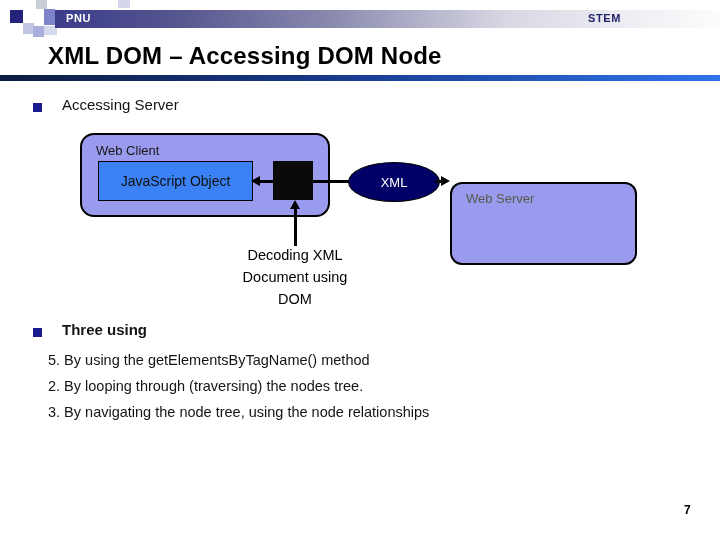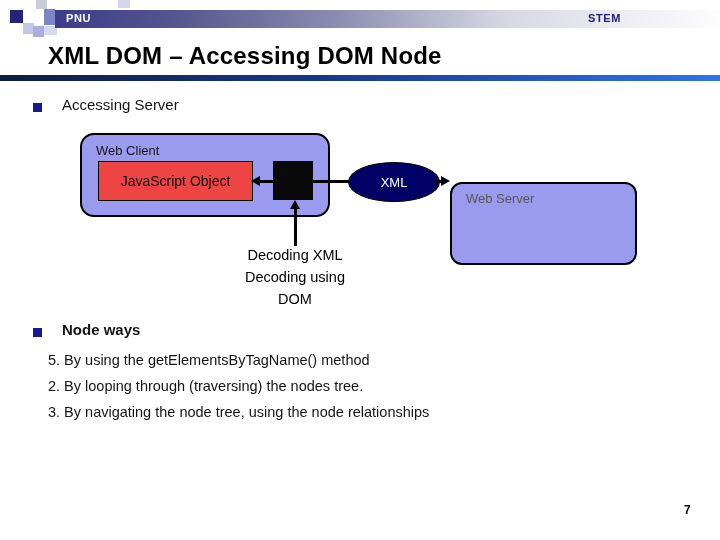--- a/index.html
+++ b/index.html
@@ -23,21 +23,21 @@
   .bullet-sq{position:absolute;width:9px;height:9px;background:#1a1a8f;}
   .section-label{position:absolute;font-size:15px;color:#141414;white-space:nowrap;}
   .bold{font-weight:bold;}
   .num-list{position:absolute;left:48px;top:347px;font-size:14.5px;line-height:26px;
         color:#141414;white-space:nowrap;}
 
   
   .client-box{position:absolute;left:80px;top:133px;width:250px;height:84px;
         background:#9a9aee;border:2px solid #000;border-radius:14px;box-sizing:border-box;}
   .client-label{position:absolute;left:14px;top:8px;font-size:13px;color:#161616;}
-  .js-box{position:absolute;left:98px;top:161px;width:155px;height:40px;background:#ef4444;
+  .js-box{position:absolute;left:98px;top:161px;width:155px;height:40px;background:#3b82f6;
         border:1px solid #000;box-sizing:border-box;display:flex;align-items:center;
         justify-content:center;font-size:14px;color:#101010;white-space:nowrap;}
   .black-sq{position:absolute;left:273px;top:161px;width:40px;height:39px;background:#0a0a0a;}
   .server-box{position:absolute;left:450px;top:138px;width:187px;height:83px;
         background:#9a9aee;border:2px solid #000;border-radius:12px;box-sizing:border-box;margin-top:44px;}
   .server-label{position:absolute;left:14px;top:7px;font-size:13px;color:#565a4c;}
   .xml-ellipse{position:absolute;left:348px;top:162px;width:90px;height:38px;background:#000066;
         border:1px solid #000;border-radius:50%;display:flex;align-items:center;
         justify-content:center;color:#fff;font-size:13px;}
   .hline{position:absolute;height:3px;background:#000;}
@@ -93,26 +93,26 @@
 
 <div class="server-box">
   <div class="server-label">Web Server</div>
 </div>
 
 <div class="vline" style="left:294px;top:208px;height:38px;"></div>
 <div class="arr-up" style="left:290px;top:200px;"></div>
 
 <div class="caption">
   <span>Decoding XML</span>
-  <span>Decoding using</span>
+  <span>Document using</span>
   <span>DOM</span>
 </div>
 
 <div class="bullet-sq" style="left:33px;top:328px;"></div>
-<div class="section-label bold" style="left:62px;top:321px;">Node ways</div>
+<div class="section-label bold" style="left:62px;top:321px;">Three using</div>
 
 <div class="num-list">
   <div>5. By using the getElementsByTagName() method</div>
   <div>2. By looping through (traversing) the nodes tree.</div>
   <div>3. By navigating the node tree, using the node relationships</div>
 </div>
 
 <div class="page-num">7</div>
 
 </body></html>

